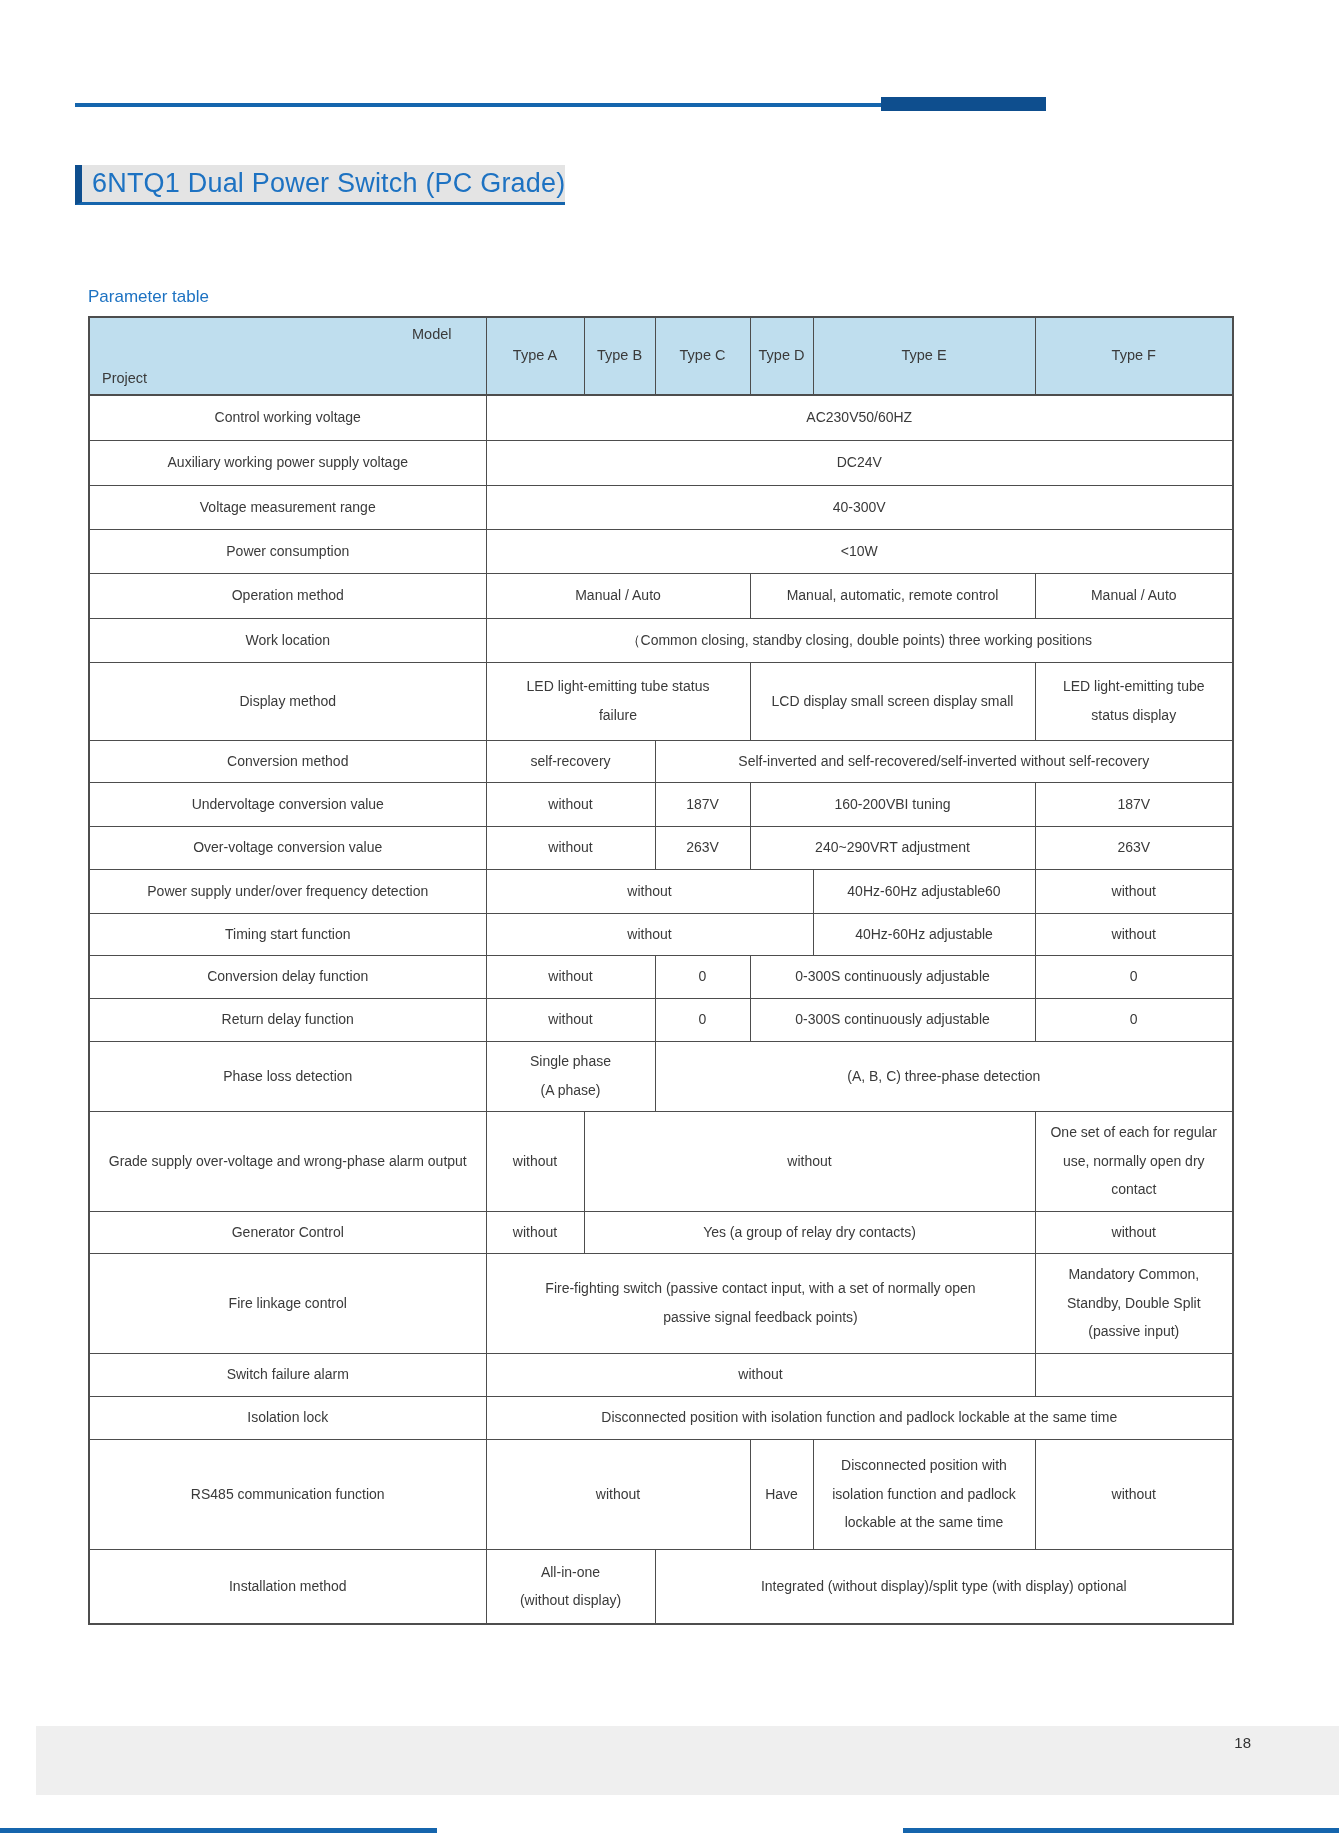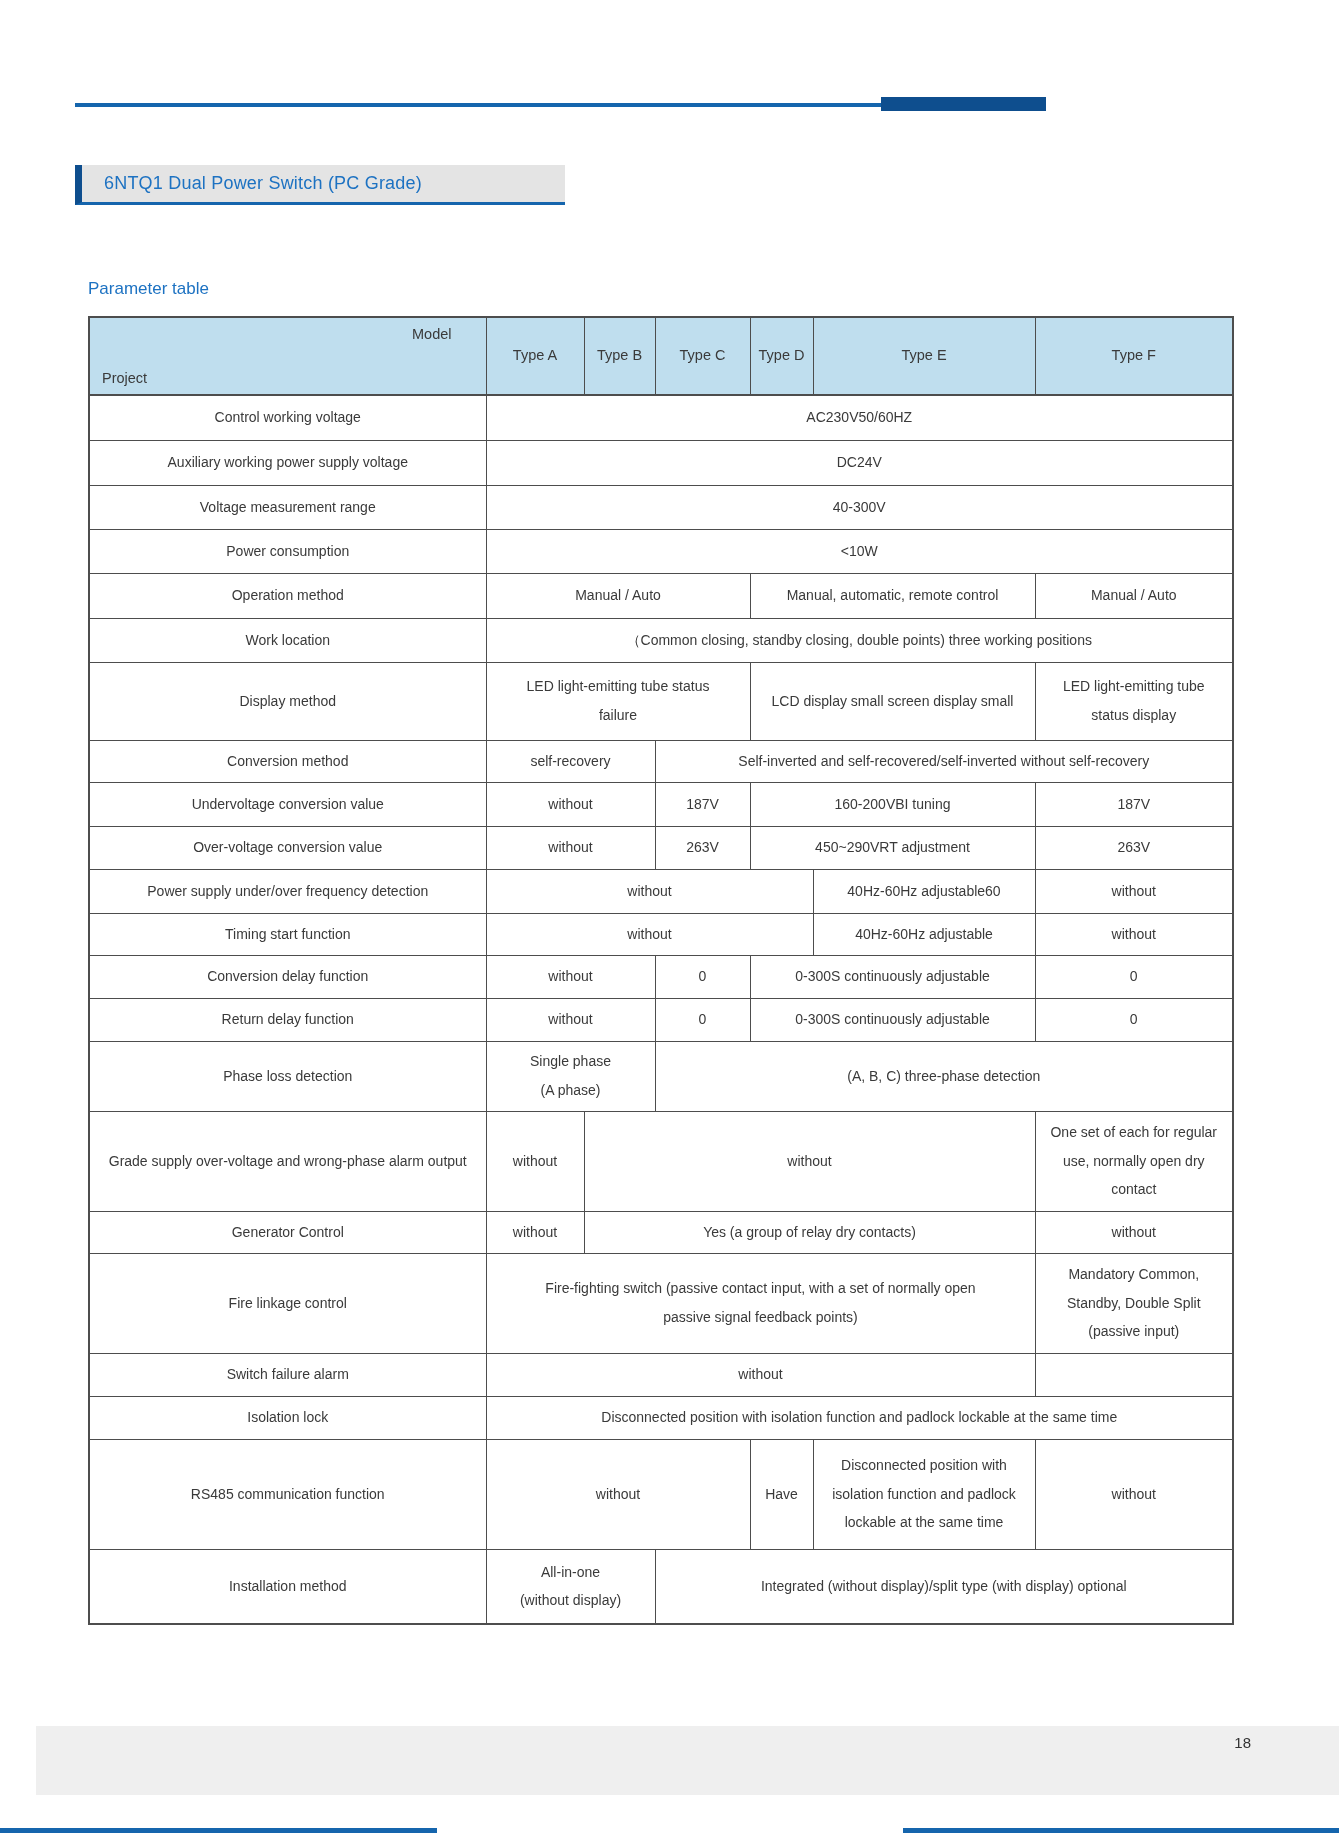--- a/index.html
+++ b/index.html
@@ -26,25 +26,25 @@
   .top-rule-block{position:absolute;left:881px;top:97px;width:165px;height:14px;background:var(--accent-blue-dark);}
   
   .title-bar{
     position:absolute;left:75px;top:165px;width:483px;height:37px;
     background:var(--title-bar-bg);
     border-left:7px solid var(--accent-blue-dark);
     border-bottom:3px solid var(--accent-blue);
     display:flex;align-items:center;
   }
   .title-bar .title-text{
-    font-size:18px;color:var(--title-text-blue);
-    padding-left:22px;letter-spacing:0.2px;white-space:nowrap;text-align:right;
+    font-size:27px;color:var(--title-text-blue);
+    padding-left:10px;letter-spacing:0.2px;white-space:nowrap;text-align:right;
   }
   .section-heading{
-    position:absolute;left:88px;top:279px;
+    position:absolute;left:88px;top:287px;
     font-size:17px;color:var(--title-text-blue);
   }
   
   .table-wrap{position:absolute;left:88px;top:316px;}
   table.param{
     border-collapse:collapse;table-layout:fixed;
     width:1144px;
     font-size:14px;color:var(--body-text);
     border:2px solid var(--table-border);
   }
@@ -170,21 +170,21 @@
             <td class="label-cell">Undervoltage conversion value</td>
             <td class="value-cell" colspan="2">without</td>
             <td class="value-cell" colspan="1">187V</td>
             <td class="value-cell" colspan="2">160-200VBI tuning</td>
             <td class="value-cell" colspan="1">187V</td>
           </tr>
           <tr style="height: 43px;">
             <td class="label-cell">Over-voltage conversion value</td>
             <td class="value-cell" colspan="2">without</td>
             <td class="value-cell" colspan="1">263V</td>
-            <td class="value-cell" colspan="2">450~290VRT adjustment</td>
+            <td class="value-cell" colspan="2">240~290VRT adjustment</td>
             <td class="value-cell" colspan="1">263V</td>
           </tr>
           <tr style="height: 44px;">
             <td class="label-cell">Power supply under/over frequency detection</td>
             <td class="value-cell" colspan="4">without</td>
             <td class="value-cell" colspan="1">40Hz-60Hz adjustable60</td>
             <td class="value-cell" colspan="1">without</td>
           </tr>
           <tr style="height: 42px;">
             <td class="label-cell">Timing start function</td>

